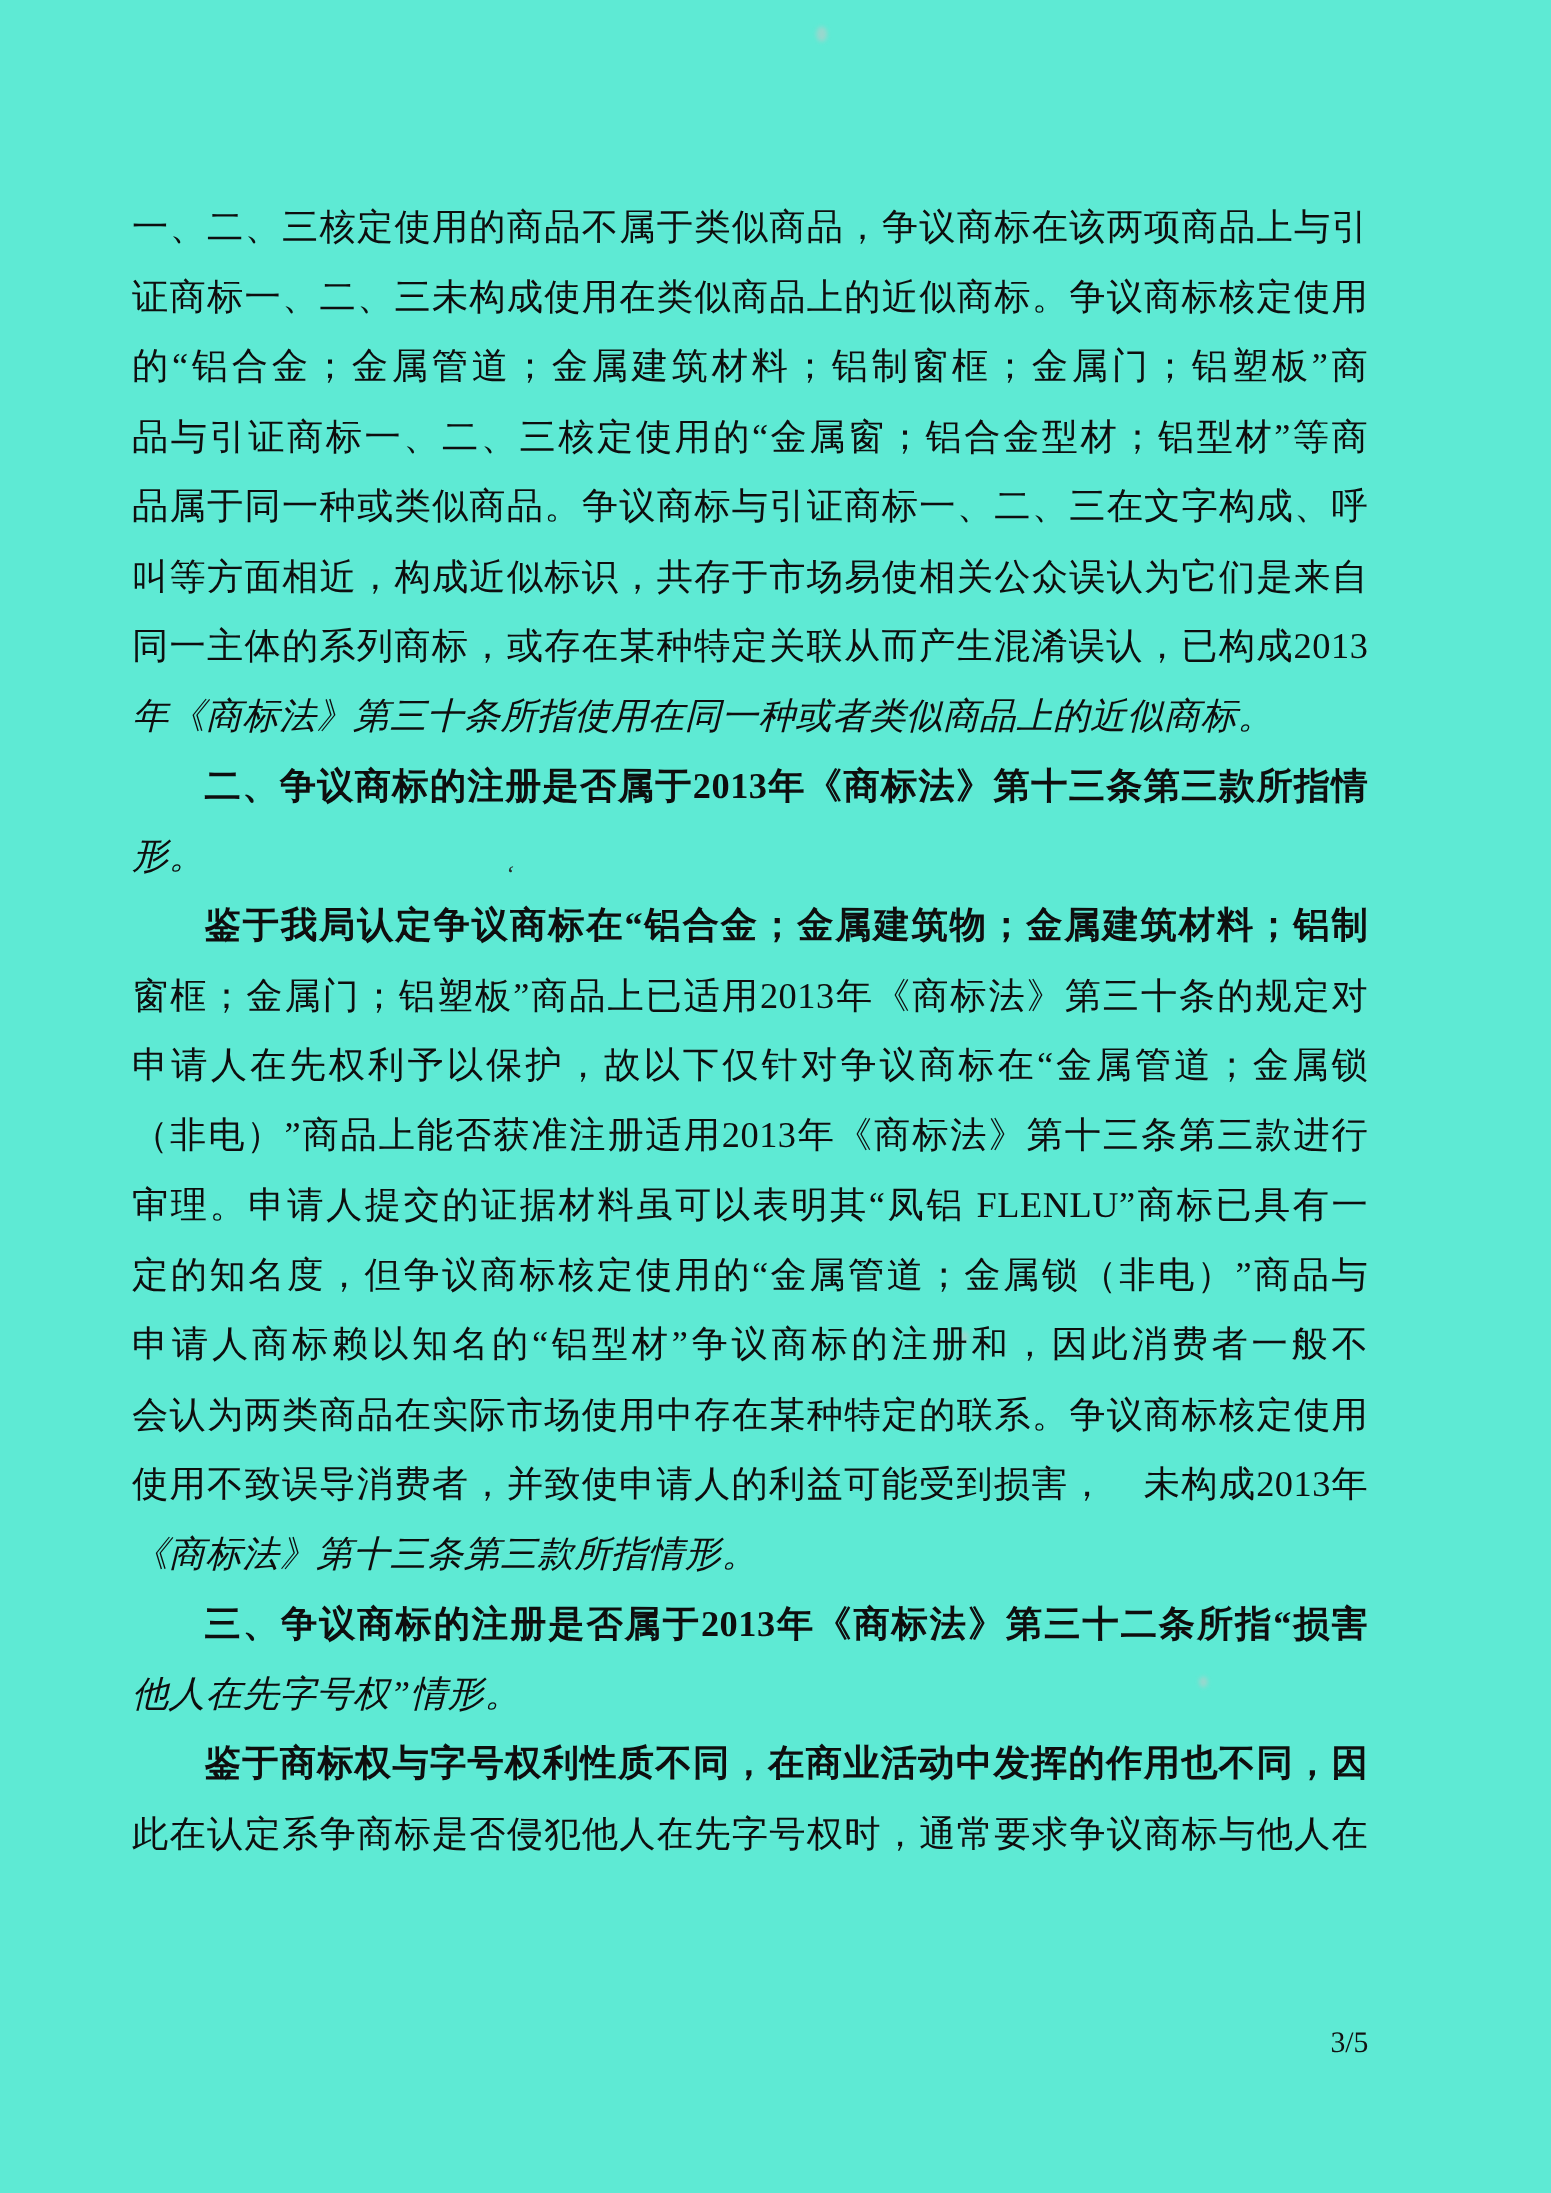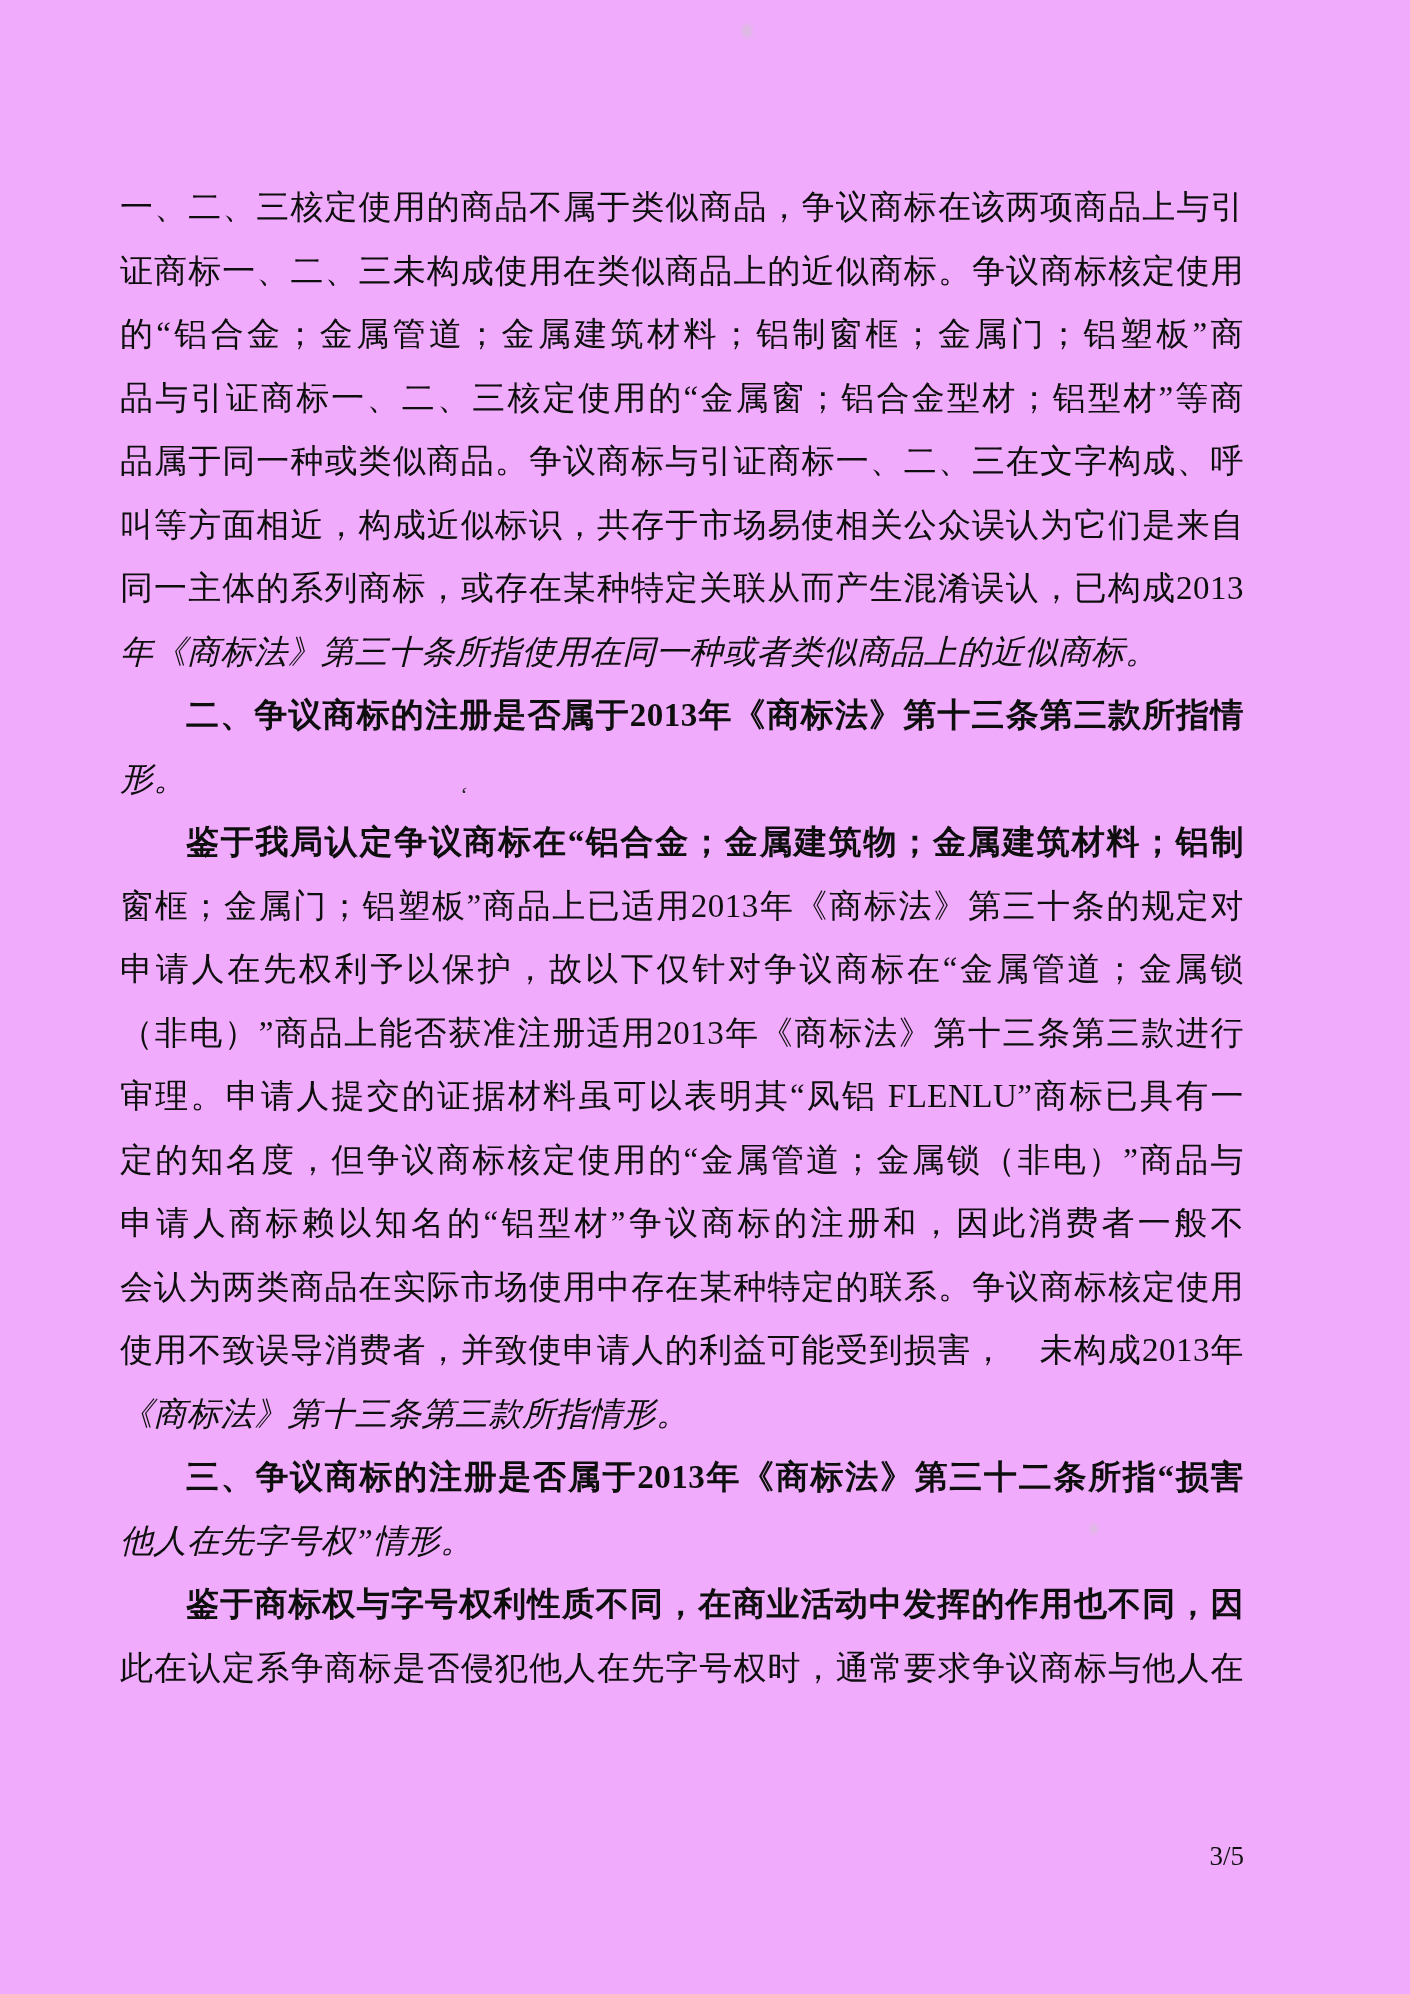--- a/index.html
+++ b/index.html
@@ -5,21 +5,21 @@
   html, body {
     margin: 0;
     padding: 0;
     background: #e9e9e9;
   }
   .page {
     position: relative;
     width: 1410px;
     height: 1994px;
     margin: 0 auto;
-    background: #f0abfc;
+    background: #5eead4;
     overflow: hidden;
     font-family: "Liberation Serif", "DejaVu Serif", serif;
     color: #0d0d0d;
   }
   .text-block {
     position: absolute;
     left: 120px;
     top: 176px;
     width: 1124px;
   }

